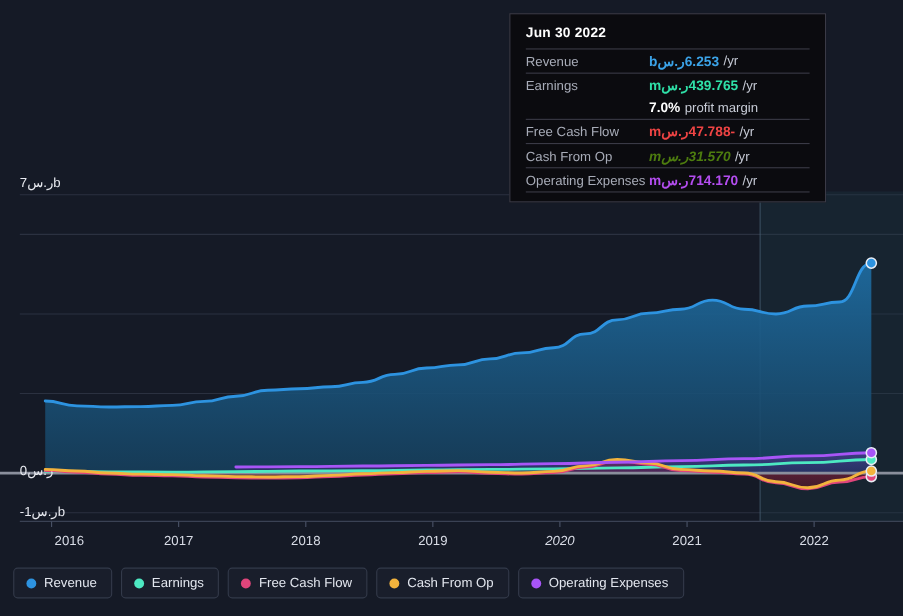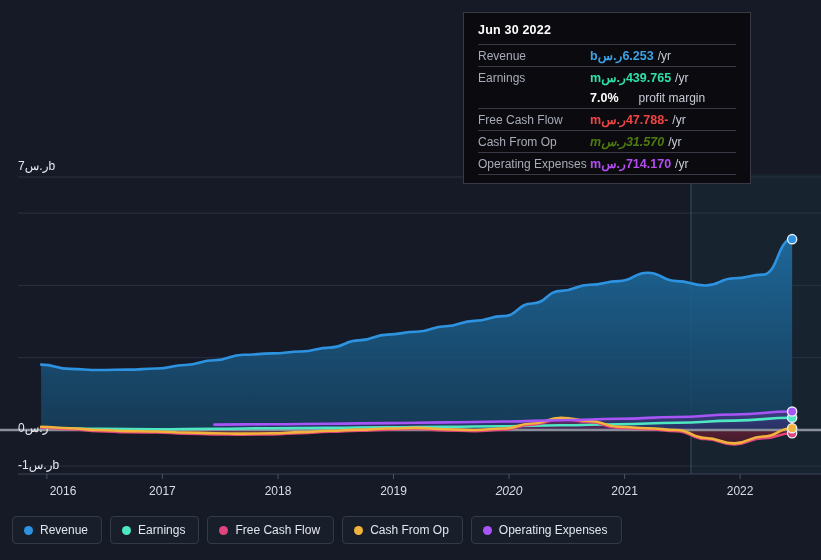--- a/index.html
+++ b/index.html
@@ -195,35 +195,35 @@
       <div class="x-label" style="left: 509px; font-style: italic;">2020</div>
       <div class="x-label" style="left: 624.6px;">2021</div>
       <div class="x-label" style="left: 740.1px;">2022</div>
     </div>
 
   <div id="tooltip">
     <div id="tooltip-date">Jun 30 2022</div>
     <div id="tooltip-rows">
         <div class="tt-row">
           <div class="tt-label">Revenue</div>
-          <div style="display: flex; align-items: center;">
+          <div style="display: flex; align-items: flex-start;">
             <span class="tt-val" style="color: rgb(59, 163, 232);">6.253ر.سb</span>
             <span class="tt-unit">/yr</span>
           </div>
         </div>
         <div class="tt-row">
           <div class="tt-label">Earnings</div>
           <div style="display: flex; align-items: baseline;">
             <span class="tt-val" style="color: rgb(47, 224, 168);">439.765ر.سm</span>
             <span class="tt-unit">/yr</span>
           </div>
         </div>
         <div class="tt-row noline">
           <div class="tt-label"></div>
-          <div style="display: flex; align-items: baseline; gap: 16px;">
+          <div style="display: flex; align-items: baseline;">
             <span class="tt-val" style="color: rgb(255, 255, 255);">7.0%</span>
             <span class="tt-unit">profit margin</span>
           </div>
         </div>
         <div class="tt-row">
           <div class="tt-label">Free Cash Flow</div>
           <div style="display: flex; align-items: baseline;">
             <span class="tt-val" style="color: #ef4444;">-47.788ر.سm</span>
             <span class="tt-unit">/yr</span>
           </div>

